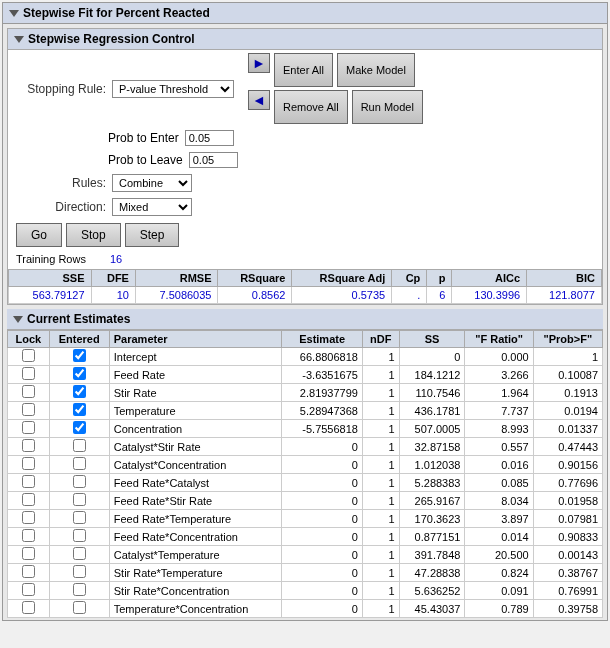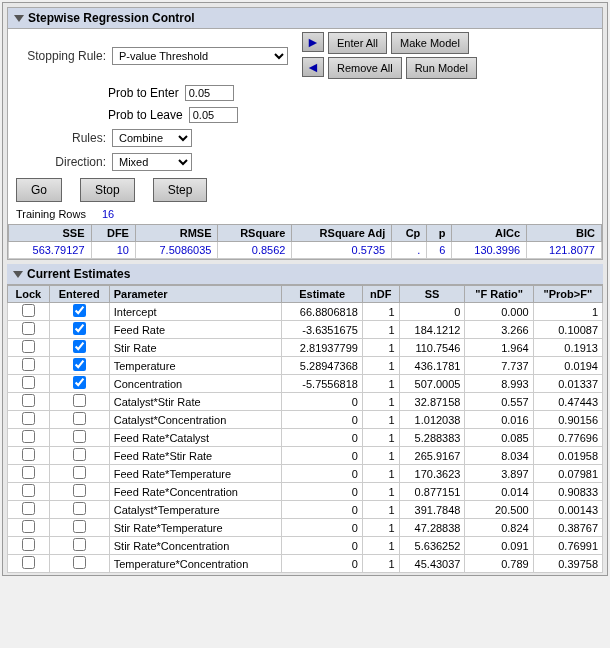--- a/index.html
+++ b/index.html
@@ -57,21 +57,21 @@
       width: 90px;
       text-align: right;
       color: #333;
     }
     select {
       font-size: 11px;
       padding: 1px 2px;
       border: 1px solid #888;
       background: white;
     }
-    .select-wide { width: 176px; }
+    .select-wide { width: 122px; }
     .select-short { width: 80px; }
     input[type="text"] {
       width: 49px;
       border: 1px solid #888;
       font-size: 11px;
       padding: 1px 3px;
       background: white;
     }
     .arrow-btn {
       display: inline-flex;
@@ -82,45 +82,45 @@
       border: 1px solid #666;
       background: linear-gradient(to bottom, #d8d8d8, #b8b8b8);
       cursor: pointer;
       font-size: 14px;
       color: #00a;
     }
     .action-btn {
       display: inline-flex;
       align-items: center;
       justify-content: center;
-      height: 22px;
+      height: 34px;
       border: 1px solid #666;
       background: linear-gradient(to bottom, #e0e0e0, #c0c0c0);
       cursor: pointer;
       padding: 0 8px;
       font-size: 11px;
     }
     .go-btn, .stop-btn, .step-btn {
       height: 24px;
       border: 1px solid #666;
       background: linear-gradient(to bottom, #e4e4e4, #c4c4c4);
       cursor: pointer;
       padding: 0 14px;
       font-size: 12px;
     }
     .buttons-row {
       display: flex;
       align-items: center;
-      gap: 18px;
+      gap: 4px;
       padding: 4px 8px;
     }
     .training-row {
       display: flex;
       align-items: center;
-      gap: 16px;
+      gap: 24px;
       padding: 2px 8px 4px 8px;
       font-size: 11px;
     }
     .training-val {
       color: #0000cc;
     }
     .stats-table {
       width: 100%;
       border-collapse: collapse;
       font-size: 11px;
@@ -177,20 +177,24 @@
     input[type="checkbox"] {
       width: 13px;
       height: 13px;
       cursor: pointer;
     }
   </style>
 </head>
 <body>
 
 <div class="panel">
+  <div class="panel-header">
+    <span class="triangle"></span>
+    <span>Stepwise Fit for Percent Reacted</span>
+  </div>
 
   <div class="inner-panel">
     <div class="inner-header">
       <span class="triangle"></span>
       <span>Stepwise Regression Control</span>
     </div>
 
     <div class="control-row">
       <span class="label-col">Stopping Rule:</span>
       <select class="select-wide">

